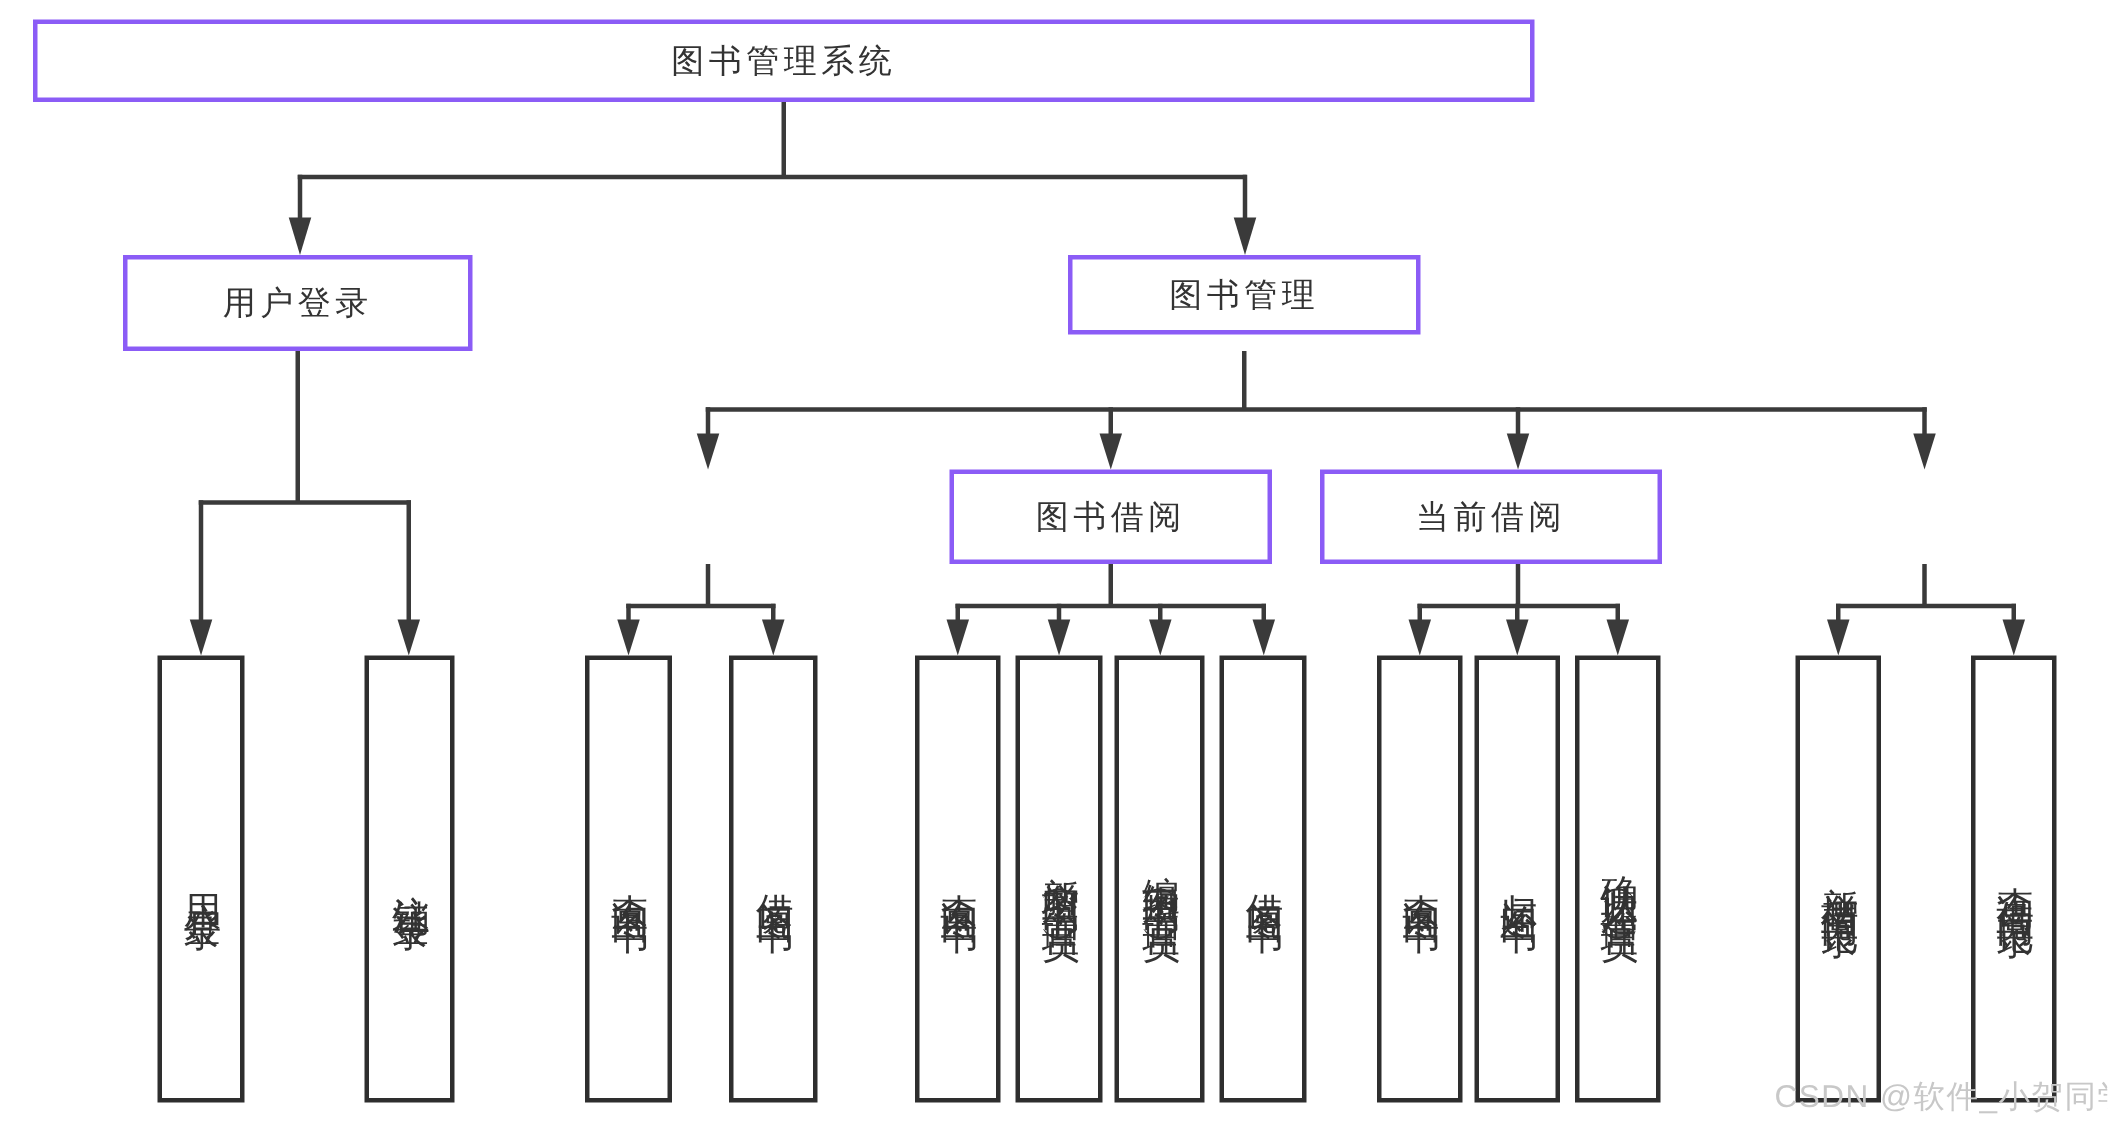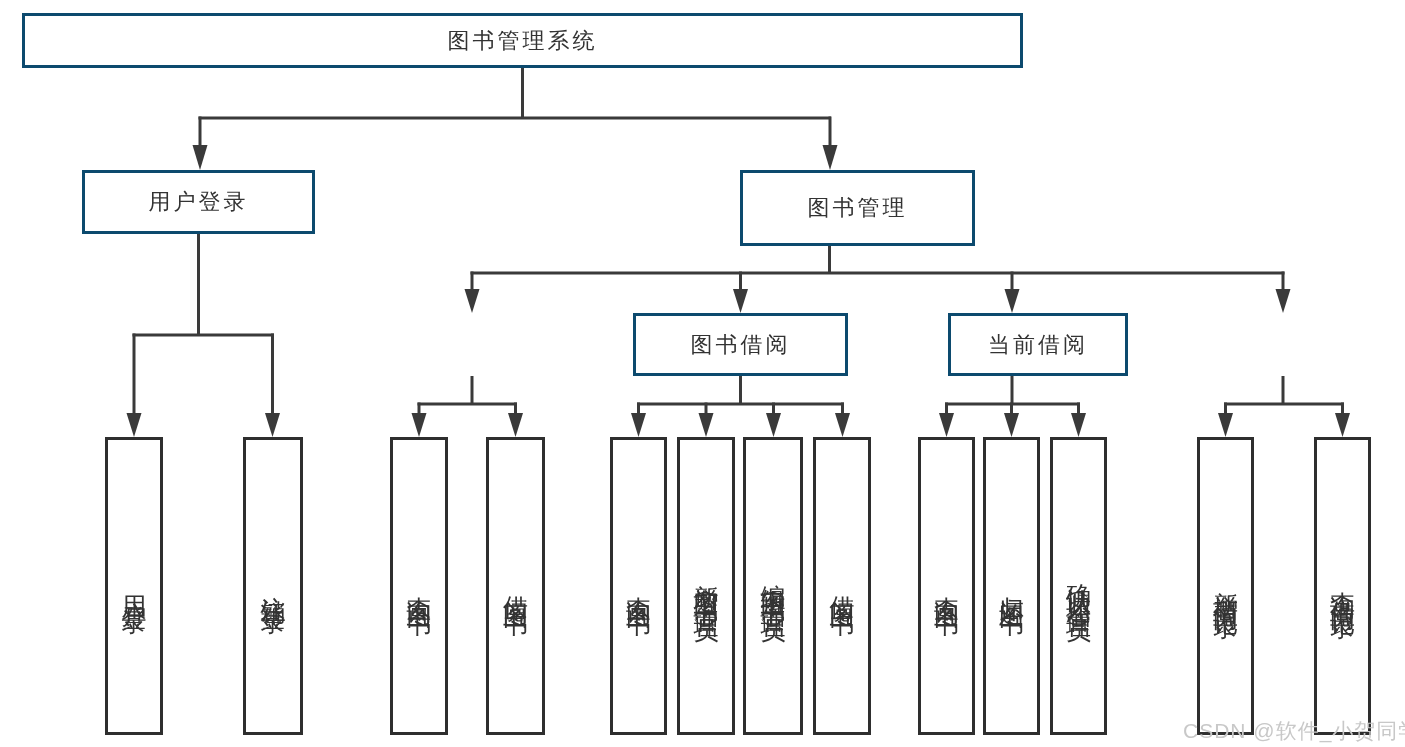--- a/index.html
+++ b/index.html
@@ -19,21 +19,21 @@
     position: absolute;
     left: 0;
     top: 0;
     width: 1405px;
     height: 747px;
     z-index: 1;
   }
   .box {
     position: absolute;
     box-sizing: border-box;
-    border: 3px solid #0c4a6e;
+    border: 3px solid #8b5cf6;
     background: #ffffff;
     display: flex;
     align-items: center;
     justify-content: center;
     z-index: 2;
   }
   .box .hlabel {
     color: #333333;
     font-size: 22px;
     letter-spacing: 3px;
@@ -152,28 +152,28 @@
     </g>
   </svg>
 
   <div class="box" style="left:22px; top:13px; width:1001px; height:55px;">
     <span class="hlabel">图书管理系统</span>
   </div>
 
   <div class="box" style="left:82px; top:170px; width:233px; height:64px;">
     <span class="hlabel">用户登录</span>
   </div>
-  <div class="box" style="left:712px; top:170px; width:235px; height:76px;margin-left:28px;">
+  <div class="box" style="left:712px; top:170px; width:235px; height:53px;">
     <span class="hlabel">图书管理</span>
   </div>
 
   <div class="box" style="left:633px; top:313px; width:215px; height:63px;">
     <span class="hlabel">图书借阅</span>
   </div>
-  <div class="box" style="left:948px; top:313px; width:180px; height:63px;align-items:center;">
+  <div class="box" style="left:880px; top:313px; width:228px; height:63px;align-items:center;">
     <span class="hlabel">当前借阅</span>
   </div>
 
   <div class="leaf" style="left:105px; width:58px;">
     <span class="vlabel">用户登录</span>
   </div>
   <div class="leaf" style="left:243px; width:60px;">
     <span class="vlabel">注销登录</span>
   </div>
 

